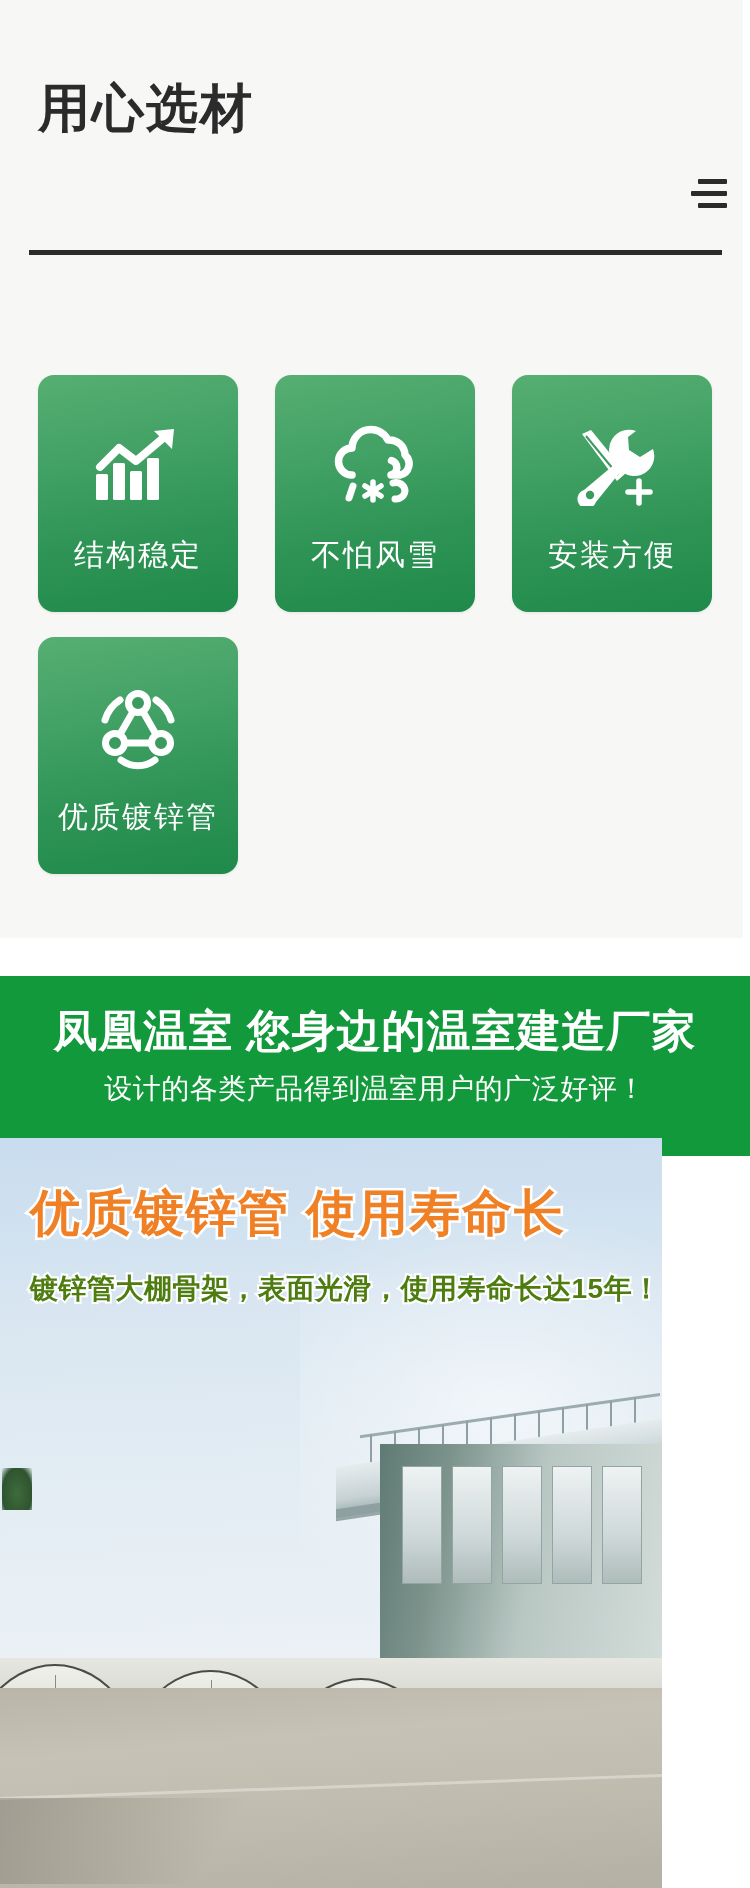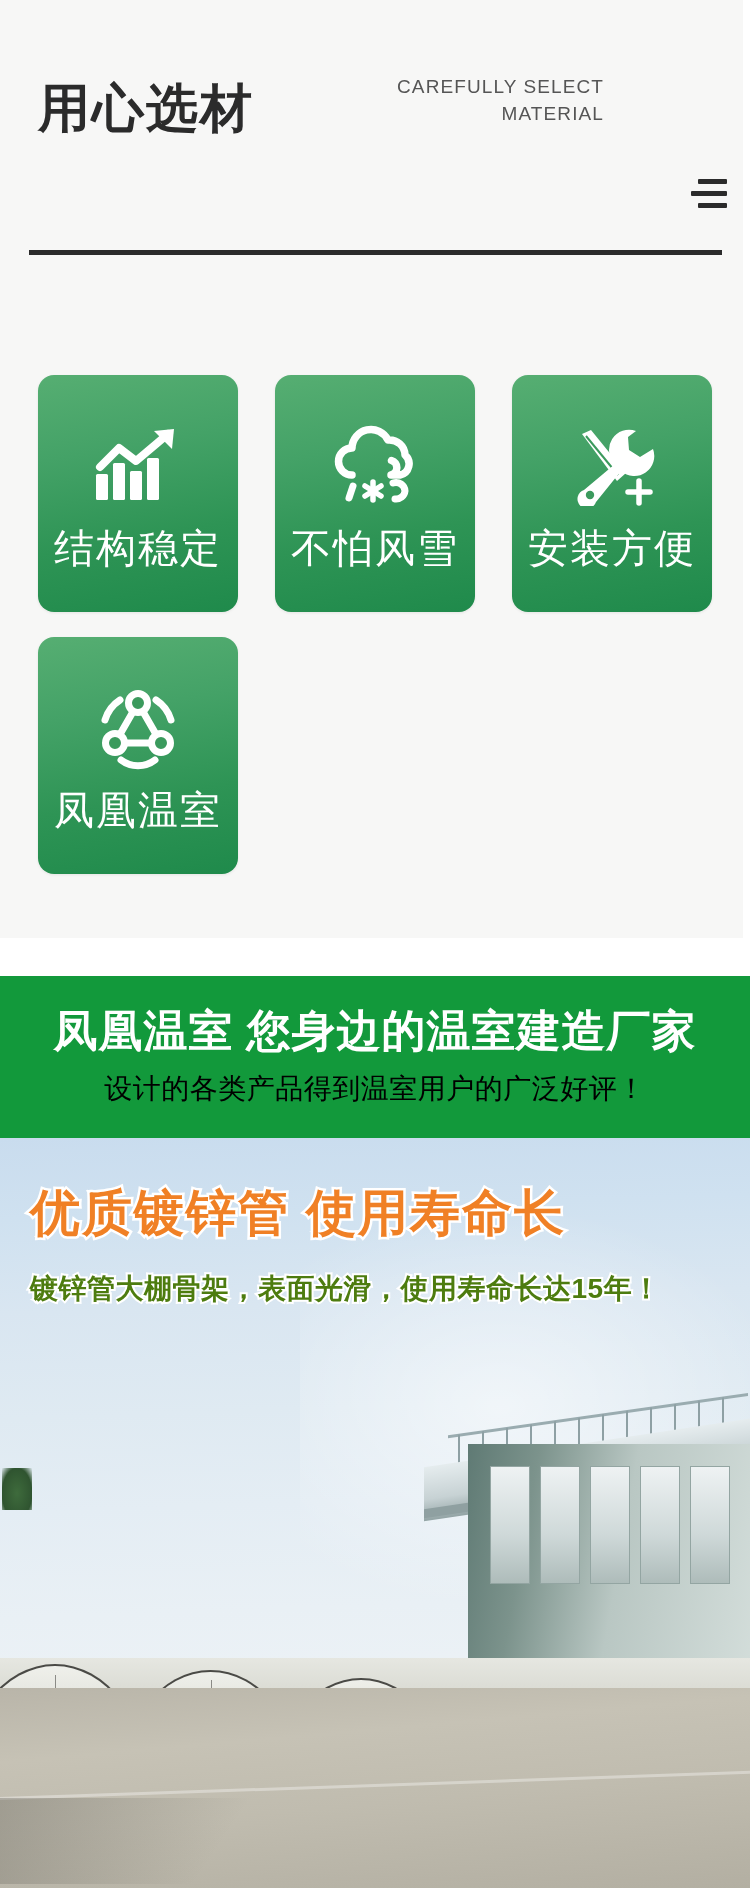--- a/index.html
+++ b/index.html
@@ -107,21 +107,21 @@
     align-items: center;
     justify-content: center;
   }
   .card-icon svg { display: block; }
   .card-label {
     position: absolute;
     left: 0; bottom: 36px;
     width: 200px;
     text-align: center;
     color: #ffffff;
-    font-size: 40px;
+    font-size: 30px;
     font-weight: 500;
     letter-spacing: 2px;
   }
 
   
   .green-banner {
     position: absolute;
     left: 0; top: 976px;
     width: 750px; height: 180px;
     background: #12993b;
@@ -135,31 +135,31 @@
     font-size: 44px;
     font-weight: bold;
     letter-spacing: 1px;
     white-space: nowrap;
   }
   .banner-sub {
     position: absolute;
     left: 0; top: 94px;
     width: 750px;
     text-align: center;
-    color: #000000;
+    color: #ffffff;
     font-size: 28px;
     letter-spacing: 0.5px;
     white-space: nowrap;
   }
 
   
   .photo-panel {
     position: absolute;
     left: 0; top: 1138px;
-    width: 750px; height: 750px;
+    width: 662px; height: 750px;
     overflow: hidden;
     background: #cfe0ef;
   }
 
   
   .sky {
     position: absolute;
     left: 0; top: 0; width: 750px; height: 560px;
     background: linear-gradient(178deg,
       #c9dcee 0%, #cfe1f0 14%, #d9e6f1 30%,
@@ -384,24 +384,20 @@
 <div class="page">
 
   <section class="features-section">
 
     <div class="head-row">
 
       <h1 class="head-title">
         <span>用心选材</span>
       </h1>
 
-      <div class="head-en">
-        <div>CAREFULLY SELECT</div>
-        <div>MATERIAL</div>
-      </div>
 
       <div class="hamburger">
         <i></i>
         <i></i>
         <i></i>
       </div>
 
       <div class="head-rule"></div>
 
     </div>
@@ -462,21 +458,21 @@
           <svg width="90" height="84" viewBox="0 0 90 84" fill="none">
             <path d="M45 17 L68 57 L22 57 Z" stroke="#fff" stroke-width="7" stroke-linejoin="round" fill="none"></path>
             <circle cx="45" cy="17" r="9.5" fill="#3b9a5d" stroke="#fff" stroke-width="7"></circle>
             <circle cx="22" cy="57" r="9.5" fill="#3b9a5d" stroke="#fff" stroke-width="7"></circle>
             <circle cx="68" cy="57" r="9.5" fill="#3b9a5d" stroke="#fff" stroke-width="7"></circle>
             <path d="M12 34 A36 36 0 0 1 27 14" stroke="#fff" stroke-width="7" stroke-linecap="round" fill="none"></path>
             <path d="M63 14 A36 36 0 0 1 78 34" stroke="#fff" stroke-width="7" stroke-linecap="round" fill="none"></path>
             <path d="M28 74 A28 28 0 0 0 62 74" stroke="#fff" stroke-width="7" stroke-linecap="round" fill="none"></path>
           </svg>
         </div>
-        <div class="card-label">凤凰温室</div>
+        <div class="card-label">优质镀锌管</div>
       </div>
 
 
     </div>
   </section>
 
   <section class="green-banner">
     <div class="banner-title">凤凰温室 您身边的温室建造厂家</div>
     <div class="banner-sub">设计的各类产品得到温室用户的广泛好评！</div>
   </section>

